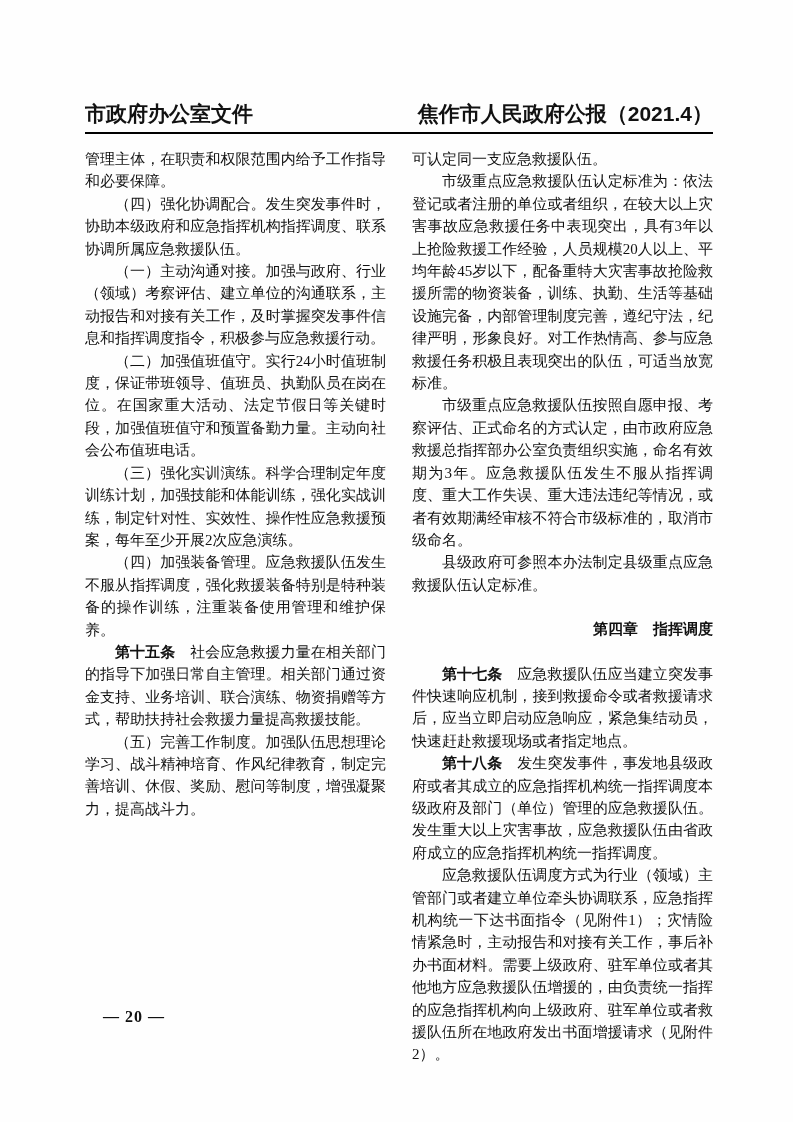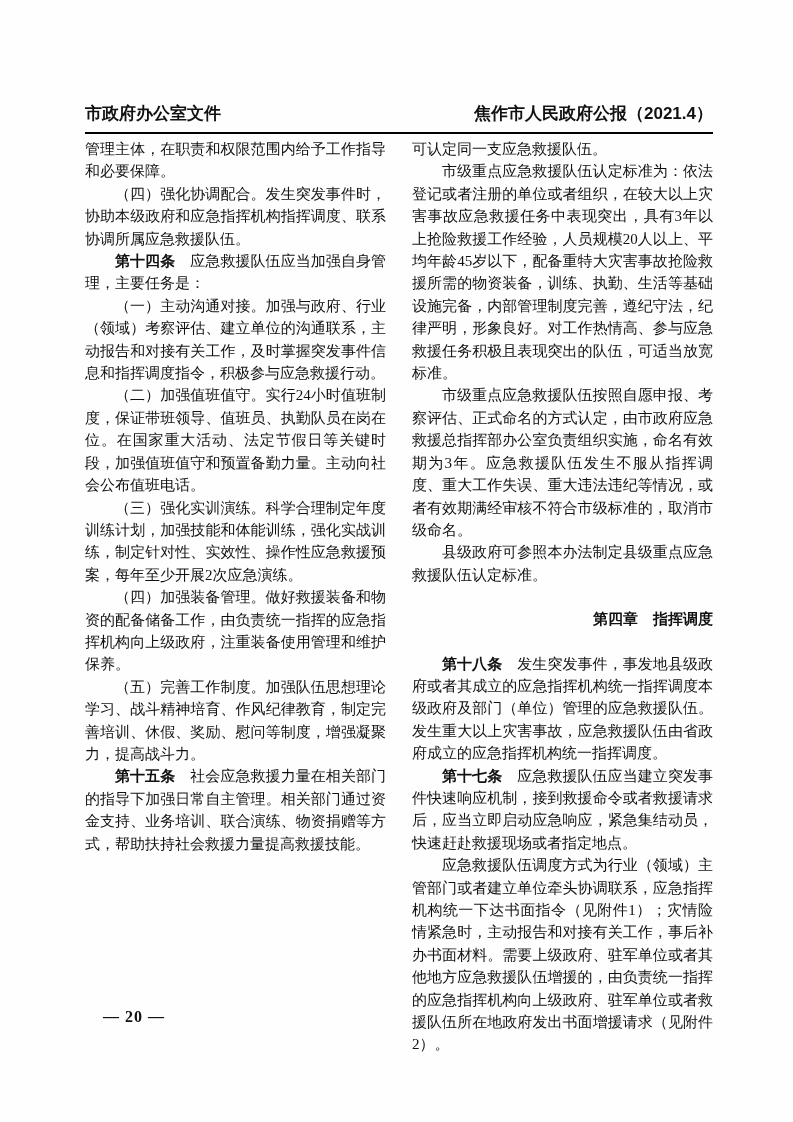--- a/index.html
+++ b/index.html
@@ -17,32 +17,32 @@
     left: 85px;
     top: 104px;
     width: 628px;
   }
   .header {
     display: flex;
     justify-content: space-between;
     align-items: flex-end;
     font-family: "Liberation Sans", sans-serif;
     font-weight: bold;
-    font-size: 17px;
+    font-size: 21px;
     line-height: 20px;
     padding-bottom: 8px;
   }
   .rule {
     height: 2px;
     background: #000;
   }
   .columns {
     display: flex;
     gap: 26px;
-    margin-top: 4px;
+    margin-top: 14px;
     font-family: "Liberation Serif", serif;
     font-size: 15px;
     line-height: 22.4px;
   }
   .col { width: 301px; }
   .para {
     margin: 0;
     text-align: justify;
   }
   .para.indent { text-indent: 2em; }
@@ -75,36 +75,35 @@
   <div class="content">
     <div class="header">
       <span>市政府办公室文件</span>
       <span>焦作市人民政府公报（2021.4）</span>
     </div>
     <div class="rule"></div>
     <div class="columns">
       <div class="col" id="col-left">
           <p class="para continuation">管理主体，在职责和权限范围内给予工作指导和必要保障。</p>
           <p class="para indent">（四）强化协调配合。发生突发事件时，协助本级政府和应急指挥机构指挥调度、联系协调所属应急救援队伍。</p>
-          <p class="para indent"><b>第十四条</b>　应急救援队伍应当加强自身管理，主要任务是：</p>
           <p class="para indent">（一）主动沟通对接。加强与政府、行业（领域）考察评估、建立单位的沟通联系，主动报告和对接有关工作，及时掌握突发事件信息和指挥调度指令，积极参与应急救援行动。</p>
           <p class="para indent">（二）加强值班值守。实行24小时值班制度，保证带班领导、值班员、执勤队员在岗在位。在国家重大活动、法定节假日等关键时段，加强值班值守和预置备勤力量。主动向社会公布值班电话。</p>
           <p class="para indent">（三）强化实训演练。科学合理制定年度训练计划，加强技能和体能训练，强化实战训练，制定针对性、实效性、操作性应急救援预案，每年至少开展2次应急演练。</p>
-          <p class="para indent">（四）加强装备管理。做好救援装备和物资的配备储备工作，由负责统一指挥的应急指挥机构向上级政府，注重装备使用管理和维护保养。</p>
+          <p class="para indent">（四）加强装备管理。应急救援队伍发生不服从指挥调度，强化救援装备特别是特种装备的操作训练，注重装备使用管理和维护保养。</p>
+          <p class="para indent"><b>第十五条</b>　社会应急救援力量在相关部门的指导下加强日常自主管理。相关部门通过资金支持、业务培训、联合演练、物资捐赠等方式，帮助扶持社会救援力量提高救援技能。</p>
           <p class="para indent">（五）完善工作制度。加强队伍思想理论学习、战斗精神培育、作风纪律教育，制定完善培训、休假、奖励、慰问等制度，增强凝聚力，提高战斗力。</p>
-          <p class="para indent"><b>第十五条</b>　社会应急救援力量在相关部门的指导下加强日常自主管理。相关部门通过资金支持、业务培训、联合演练、物资捐赠等方式，帮助扶持社会救援力量提高救援技能。</p>
         </div>
       <div class="col" id="col-right">
           <p class="para continuation">可认定同一支应急救援队伍。</p>
           <p class="para indent">市级重点应急救援队伍认定标准为：依法登记或者注册的单位或者组织，在较大以上灾害事故应急救援任务中表现突出，具有3年以上抢险救援工作经验，人员规模20人以上、平均年龄45岁以下，配备重特大灾害事故抢险救援所需的物资装备，训练、执勤、生活等基础设施完备，内部管理制度完善，遵纪守法，纪律严明，形象良好。对工作热情高、参与应急救援任务积极且表现突出的队伍，可适当放宽标准。</p>
           <p class="para indent">市级重点应急救援队伍按照自愿申报、考察评估、正式命名的方式认定，由市政府应急救援总指挥部办公室负责组织实施，命名有效期为3年。应急救援队伍发生不服从指挥调度、重大工作失误、重大违法违纪等情况，或者有效期满经审核不符合市级标准的，取消市级命名。</p>
           <p class="para indent">县级政府可参照本办法制定县级重点应急救援队伍认定标准。</p>
           <p class="para heading">第四章　指挥调度</p>
+          <p class="para indent"><b>第十七条</b>　应急救援队伍应当建立突发事件快速响应机制，接到救援命令或者救援请求后，应当立即启动应急响应，紧急集结动员，快速赶赴救援现场或者指定地点。</p>
           <p class="para indent"><b>第十八条</b>　发生突发事件，事发地县级政府或者其成立的应急指挥机构统一指挥调度本级政府及部门（单位）管理的应急救援队伍。发生重大以上灾害事故，应急救援队伍由省政府成立的应急指挥机构统一指挥调度。</p>
-          <p class="para indent"><b>第十七条</b>　应急救援队伍应当建立突发事件快速响应机制，接到救援命令或者救援请求后，应当立即启动应急响应，紧急集结动员，快速赶赴救援现场或者指定地点。</p>
           <p class="para indent">应急救援队伍调度方式为行业（领域）主管部门或者建立单位牵头协调联系，应急指挥机构统一下达书面指令（见附件1）；灾情险情紧急时，主动报告和对接有关工作，事后补办书面材料。需要上级政府、驻军单位或者其他地方应急救援队伍增援的，由负责统一指挥的应急指挥机构向上级政府、驻军单位或者救援队伍所在地政府发出书面增援请求（见附件2）。</p>
         </div>
     </div>
   </div>
   <div class="footer">
     <span>— 20 —</span>
   </div>
 </div>
 
 </body></html>

